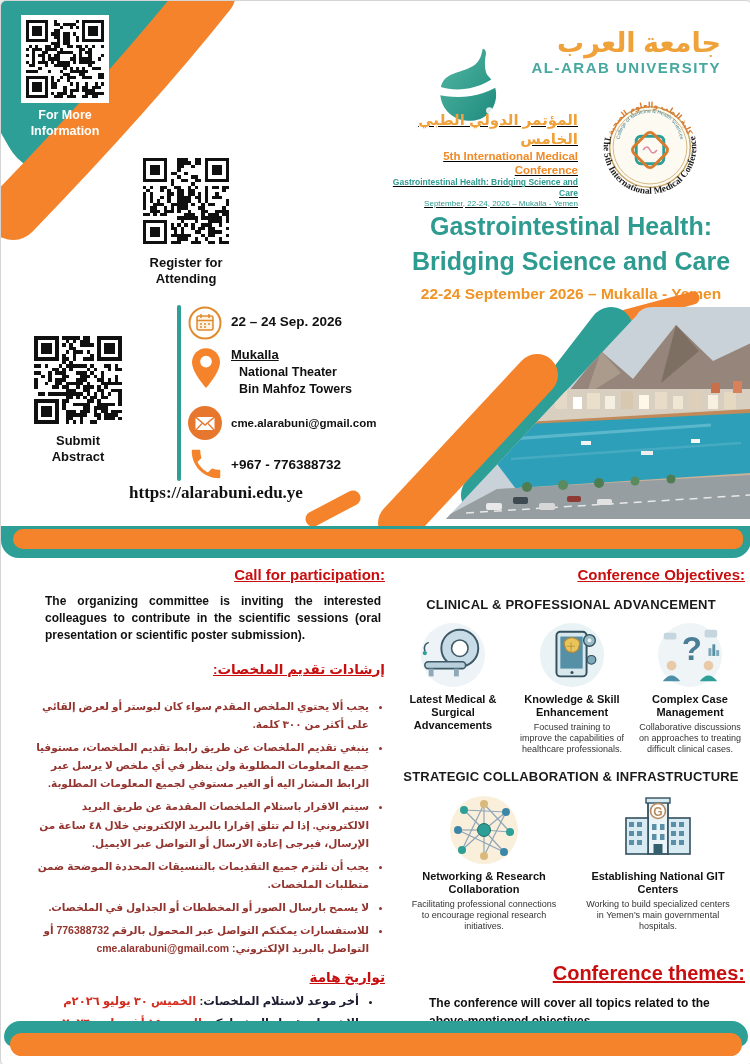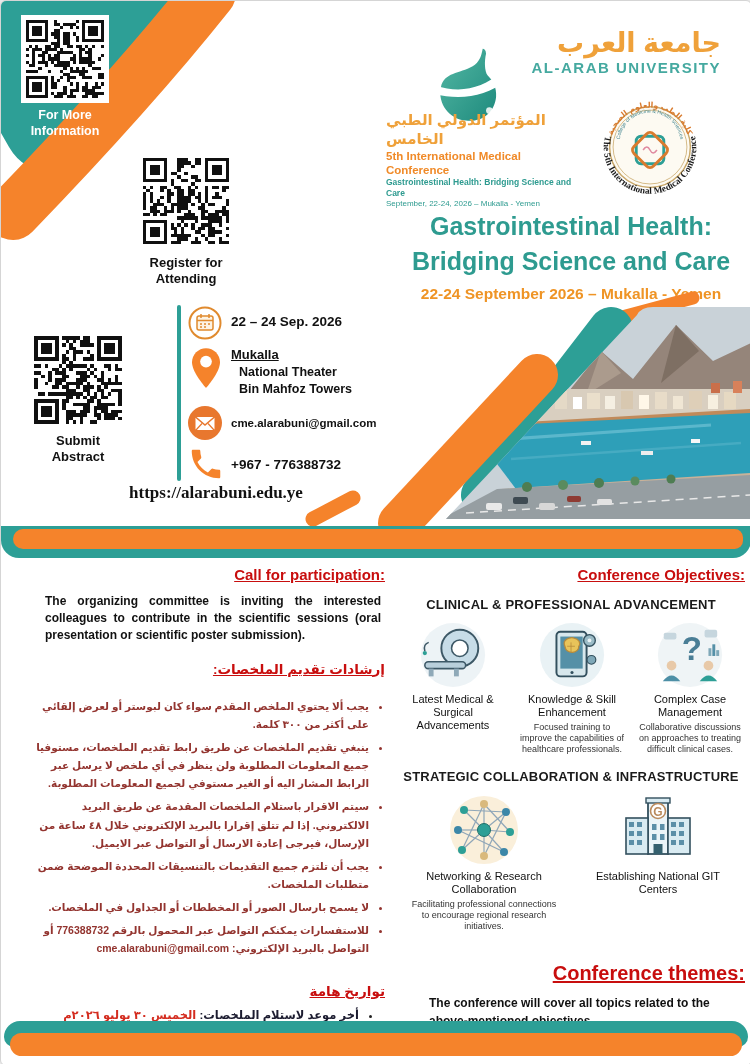--- a/index.html
+++ b/index.html
@@ -7,21 +7,21 @@
   .abs{position:absolute;}
   .center{text-align:center;}
   .pre{white-space:pre-line;}
   .qrbox{background:#fff;padding:5px;box-sizing:border-box;}
   .qr{display:block;width:100%;height:100%;}
   h1,h2,h3,p,ul,li{margin:0;padding:0;text-align:right;}
   .red-head{color:#C80E0E;font-weight:bold;text-decoration:underline;}
   
   .uni-ar{font-size:27px;font-weight:bold;color:#EFA13A;text-align:right;}
   .uni-en{font-size:15px;font-weight:bold;color:#45A9A0;letter-spacing:1.5px;text-align:right;}
-  .conf-block{width:192px;text-align:left;line-height:1.25;}
+  .conf-block{width:192px;text-align:right;line-height:1.25;text-decoration:underline;}
   .conf-ar1{font-size:15px;font-weight:bold;color:#EFA13A;}
   .conf-ar2{font-size:11px;font-weight:bold;color:#EFA13A;}
   .conf-en1{font-size:11.5px;font-weight:bold;color:#F08A28;}
   .conf-en2{font-size:8.5px;font-weight:bold;color:#2E9B90;}
   .conf-en3{font-size:8px;color:#2E9B90;}
   .main-title{font-size:25px;font-weight:bold;color:#2E9B90;line-height:1.4;}
   .main-date{font-size:15.5px;font-weight:bold;color:#EF9425;margin-top:6px;}
   .qr-label{font-size:13px;font-weight:bold;color:#111;line-height:1.25;}
   .contact-txt{font-size:13px;font-weight:bold;color:#111;}
   .website{font-family:"Liberation Serif","DejaVu Serif",serif;font-size:17px;font-weight:bold;color:#111;}
@@ -31,21 +31,21 @@
   .ar-head{direction:rtl;text-align:right;font-size:13.5px;}
   .ar-list{direction:rtl;list-style:disc;padding-right:16px;margin-top:19px;color:#93342F;
            font-size:10.5px;font-weight:600;line-height:1.72;text-align:justify;}
   .ar-list li{margin-bottom:5px;}
   .date-list{direction:rtl;list-style:disc;padding-right:26px;margin-top:5px;font-size:11.5px;line-height:1.9;color:#222;}
   .date-label{font-weight:bold;color:#1c1c30;}
   .date-val{font-weight:bold;color:#D42D20;}
   .sec-title{font-size:13px;font-weight:bold;color:#1a1a1a;text-align:center;letter-spacing:.2px;}
   .obj-row{display:flex;justify-content:space-between;margin-top:8px;}
   .obj-item{text-align:center;}
-  .obj-title{font-size:11px;font-weight:normal;color:#111;line-height:1.15;margin-top:4px;}
+  .obj-title{font-size:11px;font-weight:bold;color:#111;line-height:1.15;margin-top:4px;}
   .obj-desc{font-size:9px;color:#333;line-height:1.25;margin-top:3px;}
   .icon-wrap{display:flex;justify-content:center;}
 </style>
 </head>
 <body>
 
 <div class="page">
 
   <svg class="abs" style="left:0;top:0" width="290" height="260" viewBox="0 0 290 260">
     <path d="M0,0 H196 L90,146 Q76,172 50,171 Q22,170 8,146 L0,132 Z" fill="#2D9F96"></path>
@@ -887,21 +887,21 @@
     <h2 class="red-head ar-head" style="margin-top:16px">إرشادات تقديم الملخصات:</h2>
     <ul class="ar-list">
       <li>يجب ألا يحتوي الملخص المقدم سواء كان لبوستر أو لعرض إلقائي على أكثر من ٣٠٠ كلمة.</li>
       <li>ينبغي تقديم الملخصات عن طريق رابط تقديم الملخصات، مستوفيا جميع المعلومات المطلوبة ولن ينظر في أي ملخص لا يرسل عبر الرابط المشار اليه أو الغير مستوفي لجميع المعلومات المطلوبة.</li>
       <li>سيتم الاقرار باستلام الملخصات المقدمة عن طريق البريد الالكتروني. إذا لم تتلق إقرارا بالبريد الإلكتروني خلال ٤٨ ساعة من الإرسال، فيرجى إعادة الارسال أو التواصل عبر الايميل.</li>
       <li>يجب أن تلتزم جميع التقديمات بالتنسيقات المحددة الموضحة ضمن متطلبات الملخصات.</li>
       <li>لا يسمح بارسال الصور أو المخططات أو الجداول في الملخصات.</li>
       <li>للاستفسارات يمكنكم التواصل عبر المحمول بالرقم 776388732 أو التواصل بالبريد الإلكتروني: cme.alarabuni@gmail.com</li>
     </ul>
 
-    <h2 class="red-head ar-head" style="margin-top:26px">تواريخ هامة</h2>
+    <h2 class="red-head ar-head" style="margin-top:12px">تواريخ هامة</h2>
     <ul class="date-list">
       <li>
         <span class="date-label">أخر موعد لاستلام الملخصات:</span>
         <span class="date-val">الخميس ٣٠ يوليو ٢٠٢٦م</span>
       </li>
       <li>
         <span class="date-label">الاشــعار بقبول المشــاركة:</span>
         <span class="date-val">السبت ١٥ أغسطس ٢٠٢٦م</span>
       </li>
     </ul>
@@ -1030,20 +1030,21 @@
                 <rect x="57" y="46" width="5" height="5"></rect>
               <rect x="30" y="30" width="4.5" height="6"></rect>
                 <rect x="38" y="30" width="4.5" height="6"></rect>
               <rect x="30" y="40" width="4.5" height="6"></rect>
                 <rect x="38" y="40" width="4.5" height="6"></rect>
             </g>
             <rect x="31.5" y="50" width="9" height="10" fill="#34606E"></rect>
           </svg>
         </div>
         <div class="obj-title">Establishing National GIT Centers</div>
+        <div class="obj-desc">Working to build specialized centers in Yemen's main governmental hospitals.</div>
       </div>
     </div>
 
     <h2 class="red-head" style="font-size:20px;margin-top:28px">Conference themes:</h2>
     <p class="eng-body" style="margin:9px 0 0 32px;width:300px;text-align:left">The conference will cover all topics related to the above-mentioned objectives.</p>
   </div>
 
   <div class="abs" style="left:3px;top:1020px;width:744px;height:26px;background:#2D9F96;border-radius:16px 16px 10px 10px"></div>
   <div class="abs" style="left:9px;top:1032px;width:732px;height:23px;background:#F5832B;border-radius:16px"></div>
 

